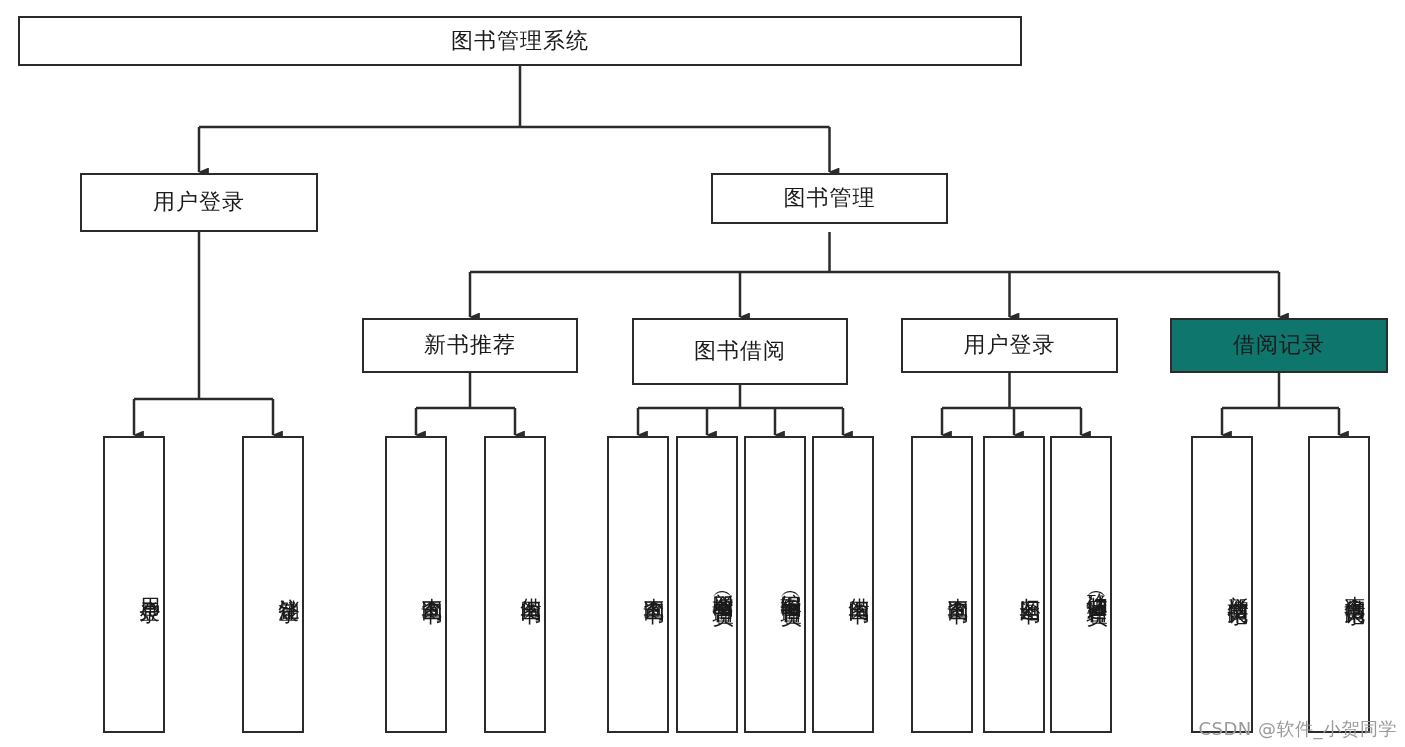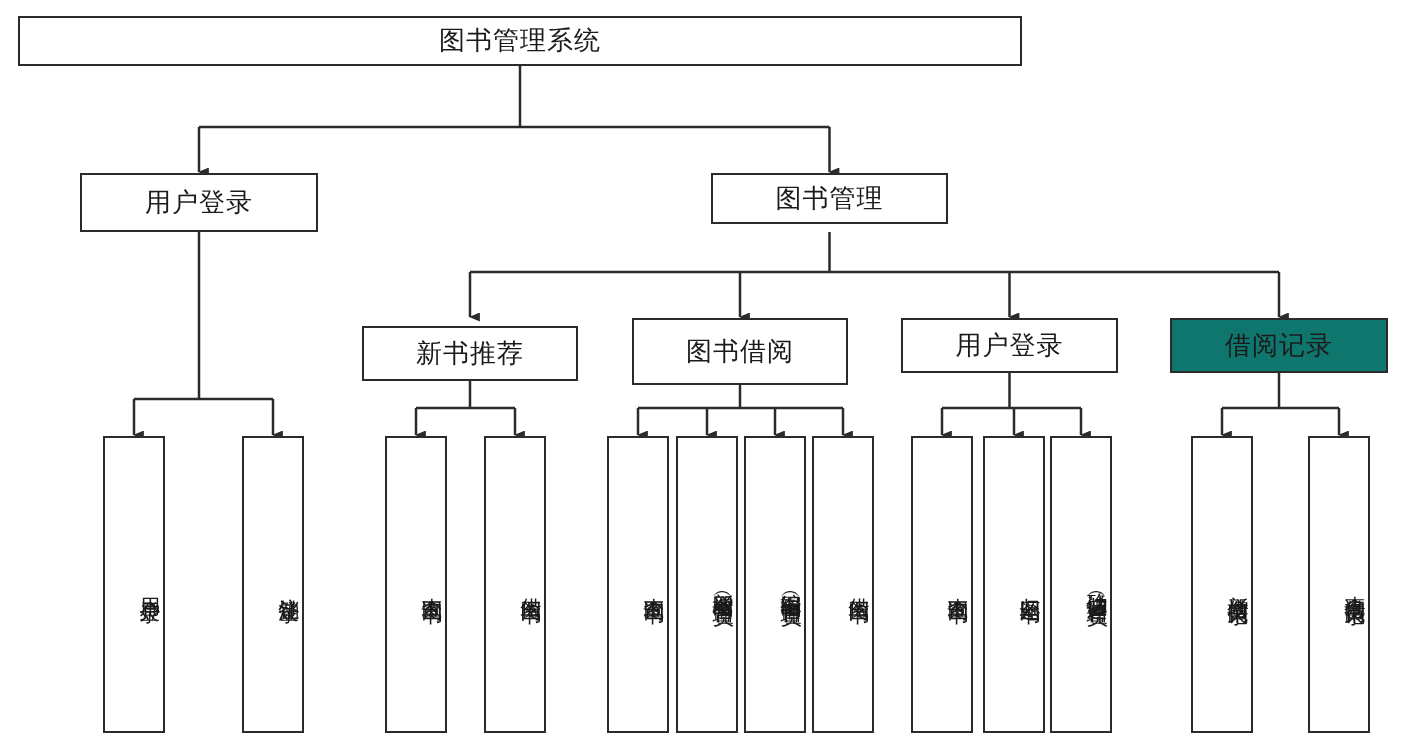--- a/index.html
+++ b/index.html
@@ -31,21 +31,21 @@
     box-sizing: border-box;
     background: #ffffff;
     border: 2.5px solid #2b2b2b;
     display: flex;
     align-items: center;
     justify-content: center;
     color: #1a1a1a;
     z-index: 2;
   }
   .node.horizontal {
-    font-size: 26px;
+    font-size: 22px;
     letter-spacing: 1px;
     line-height: 1.2;
   }
   .node.vertical {
     writing-mode: vertical-rl;
     text-orientation: upright;
     font-size: 21px;
     line-height: 1.25;
     letter-spacing: 2px;
     padding: 6px 0;
@@ -121,21 +121,21 @@
   <div id="nodes-layer">
       <div class="node horizontal" style="left: 18px; top: 16px; width: 1004px; height: 50px; border-color: rgb(43, 43, 43); background: rgb(255, 255, 255);">
         <span class="htext">图书管理系统</span>
       </div>
       <div class="node horizontal" style="left: 80px; top: 173px; width: 238px; height: 59px; border-color: rgb(43, 43, 43); background: rgb(255, 255, 255);">
         <span class="htext">用户登录</span>
       </div>
       <div class="node horizontal" style="left: 711px; top: 173px; width: 237px; height: 51px; border-color: rgb(43, 43, 43); background: rgb(255, 255, 255);">
         <span class="htext">图书管理</span>
       </div>
-      <div class="node horizontal" style="left: 362px; top: 318px; width: 216px; height: 55px; border-color: rgb(43, 43, 43); background: rgb(255, 255, 255); margin-top: 8px;">
+      <div class="node horizontal" style="left: 362px; top: 318px; width: 216px; height: 55px; border-color: rgb(43, 43, 43); background: rgb(255, 255, 255);">
         <span class="htext">新书推荐</span>
       </div>
       <div class="node horizontal" style="left: 632px; top: 318px; width: 216px; height: 67px; border-color: rgb(43, 43, 43); background: rgb(255, 255, 255);">
         <span class="htext">图书借阅</span>
       </div>
       <div class="node horizontal" style="left: 901px; top: 318px; width: 217px; height: 55px; border-color: rgb(43, 43, 43); background: rgb(255, 255, 255);">
         <span class="htext">用户登录</span>
       </div>
       <div class="node horizontal" style="left: 1170px; top: 318px; width: 218px; height: 55px; border-color: rgb(43, 43, 43); background: #0f766e;">
         <span class="htext">借阅记录</span>
@@ -174,14 +174,15 @@
         <span class="vtext">确认归还（管理员）</span>
       </div>
       <div class="node vertical" style="left: 1191px; top: 436px; width: 62px; height: 297px; border-color: rgb(43, 43, 43); background: rgb(255, 255, 255);">
         <span class="vtext">新增借阅记录</span>
       </div>
       <div class="node vertical" style="left: 1308px; top: 436px; width: 62px; height: 297px; border-color: rgb(43, 43, 43); background: rgb(255, 255, 255);">
         <span class="vtext">查询借阅记录</span>
       </div>
     </div>
 
+  <div id="watermark">CSDN @软件_小贺同学</div>
 
 </div>
 
 </body></html>

